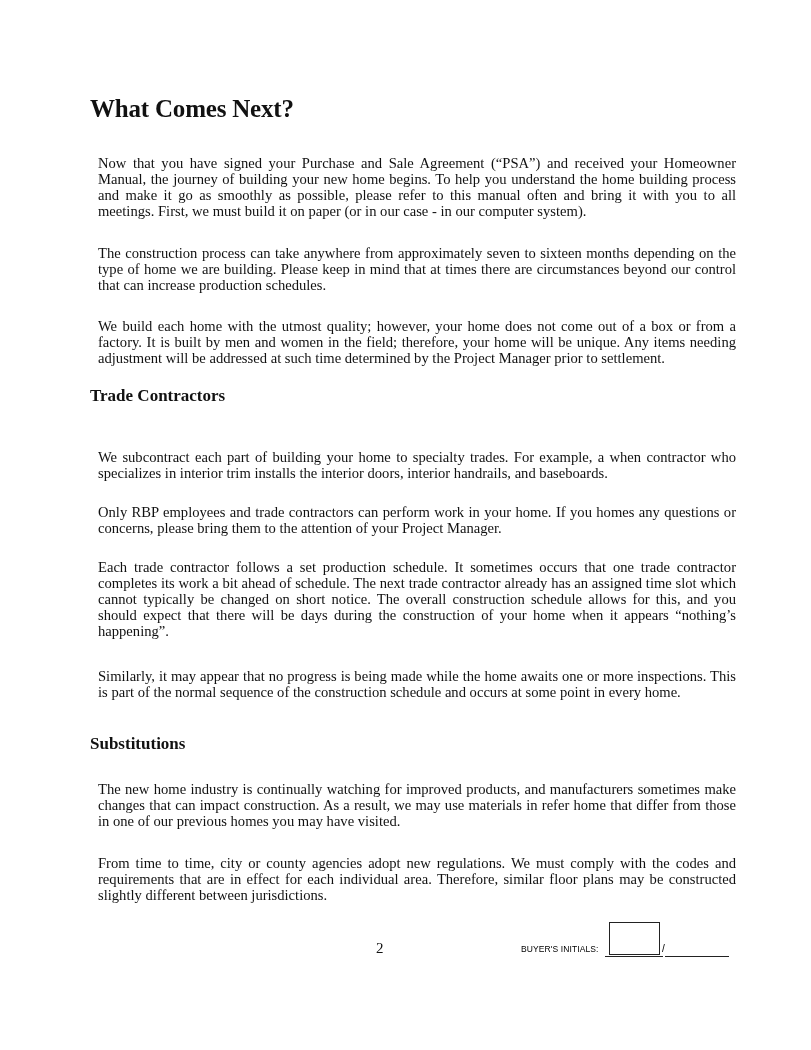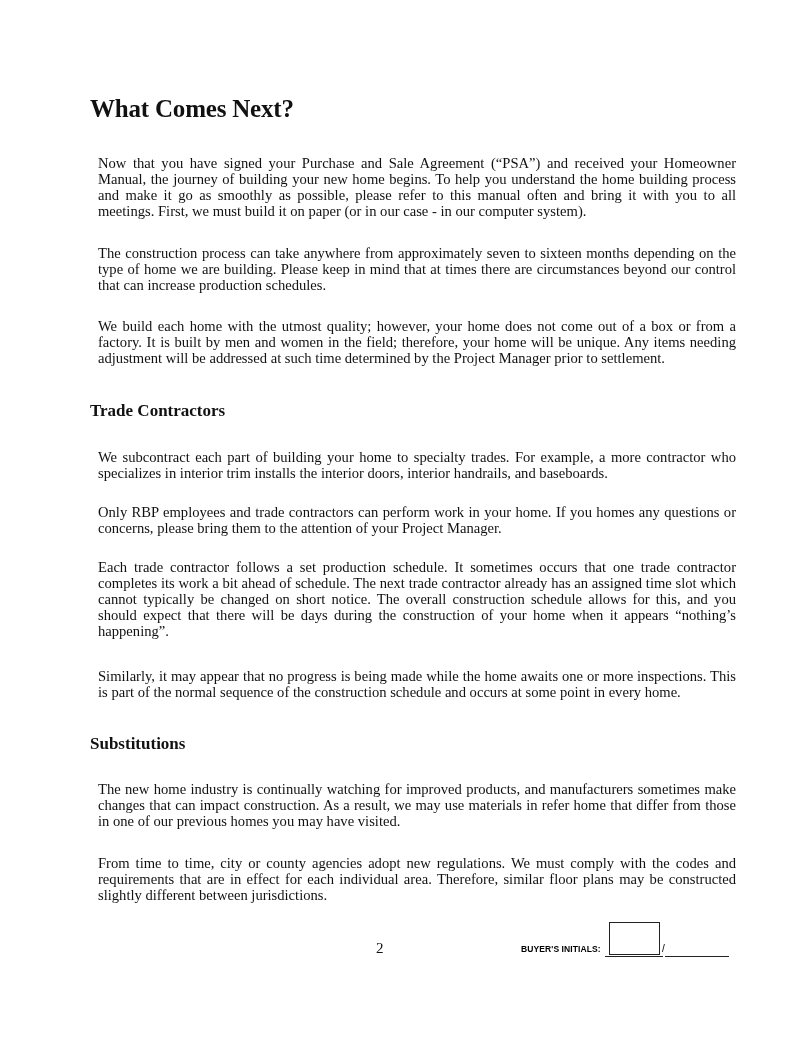--- a/index.html
+++ b/index.html
@@ -22,21 +22,21 @@
     }
     .footer-num {
       position: absolute; left: 376px; top: 940px;
       font-family: "Liberation Serif", serif; font-size: 15px; color: #111;
     }
     .initials {
       position: absolute; left: 521px; top: 922px; height: 36px; width: 220px;
       font-family: "Liberation Sans", sans-serif;
     }
     .initials-label {
-      position: absolute; left: 0; top: 22px; font-size: 8.5px; font-weight: bold; letter-spacing: 0.1px;
+      position: absolute; left: 0; top: 22px; font-size: 8.5px; font-weight: normal; letter-spacing: 0.1px;
     }
     .initials-box {
       position: absolute; left: 88px; top: 0; width: 51px; height: 33px;
       border: 1.5px solid #222; box-sizing: border-box; background: #fff;
     }
     .initials-line1 {
       position: absolute; left: 84px; top: 34px; width: 58px; border-top: 1px solid #222;
     }
     .initials-slash {
       position: absolute; left: 141px; top: 21px; font-size: 10px;
@@ -48,22 +48,22 @@
 </head>
 <body>
 
 <div class="page">
   <h1 class="title">What Comes Next?</h1>
 
   <p class="para" style="top:147px">Now that you have signed your Purchase and Sale Agreement (“PSA”) and received your Homeowner Manual, the journey of building your new home begins. To help you understand the home building process and make it go as smoothly as possible, please refer to this manual often and bring it with you to all meetings. First, we must build it on paper (or in our case - in our computer system).</p>
   <p class="para" style="top:237px">The construction process can take anywhere from approximately seven to sixteen months depending on the type of home we are building. Please keep in mind that at times there are circumstances beyond our control that can increase production schedules.</p>
   <p class="para" style="top:310px">We build each home with the utmost quality; however, your home does not come out of a box or from a factory. It is built by men and women in the field; therefore, your home will be unique. Any items needing adjustment will be addressed at such time determined by the Project Manager prior to settlement.</p>
 
-  <h2 class="h2" style="top:401px">Trade Contractors</h2>
-  <p class="para" style="top:441px">We subcontract each part of building your home to specialty trades. For example, a more contractor who specializes in interior trim installs the interior doors, interior handrails, and baseboards.</p>
+  <h2 class="h2" style="top:386px">Trade Contractors</h2>
+  <p class="para" style="top:441px">We subcontract each part of building your home to specialty trades. For example, a when contractor who specializes in interior trim installs the interior doors, interior handrails, and baseboards.</p>
   <p class="para" style="top:496px">Only RBP employees and trade contractors can perform work in your home. If you homes any questions or concerns, please bring them to the attention of your Project Manager.</p>
   <p class="para" style="top:551px">Each trade contractor follows a set production schedule. It sometimes occurs that one trade contractor completes its work a bit ahead of schedule. The next trade contractor already has an assigned time slot which cannot typically be changed on short notice. The overall construction schedule allows for this, and you should expect that there will be days during the construction of your home when it appears “nothing’s happening”.</p>
   <p class="para" style="top:660px">Similarly, it may appear that no progress is being made while the home awaits one or more inspections. This is part of the normal sequence of the construction schedule and occurs at some point in every home.</p>
 
   <h2 class="h2" style="top:734px">Substitutions</h2>
   <p class="para" style="top:773px">The new home industry is continually watching for improved products, and manufacturers sometimes make changes that can impact construction. As a result, we may use materials in refer home that differ from those in one of our previous homes you may have visited.</p>
   <p class="para" style="top:847px">From time to time, city or county agencies adopt new regulations. We must comply with the codes and requirements that are in effect for each individual area. Therefore, similar floor plans may be constructed slightly different between jurisdictions.</p>
 </div>
 
 <div class="footer-num">2</div>

